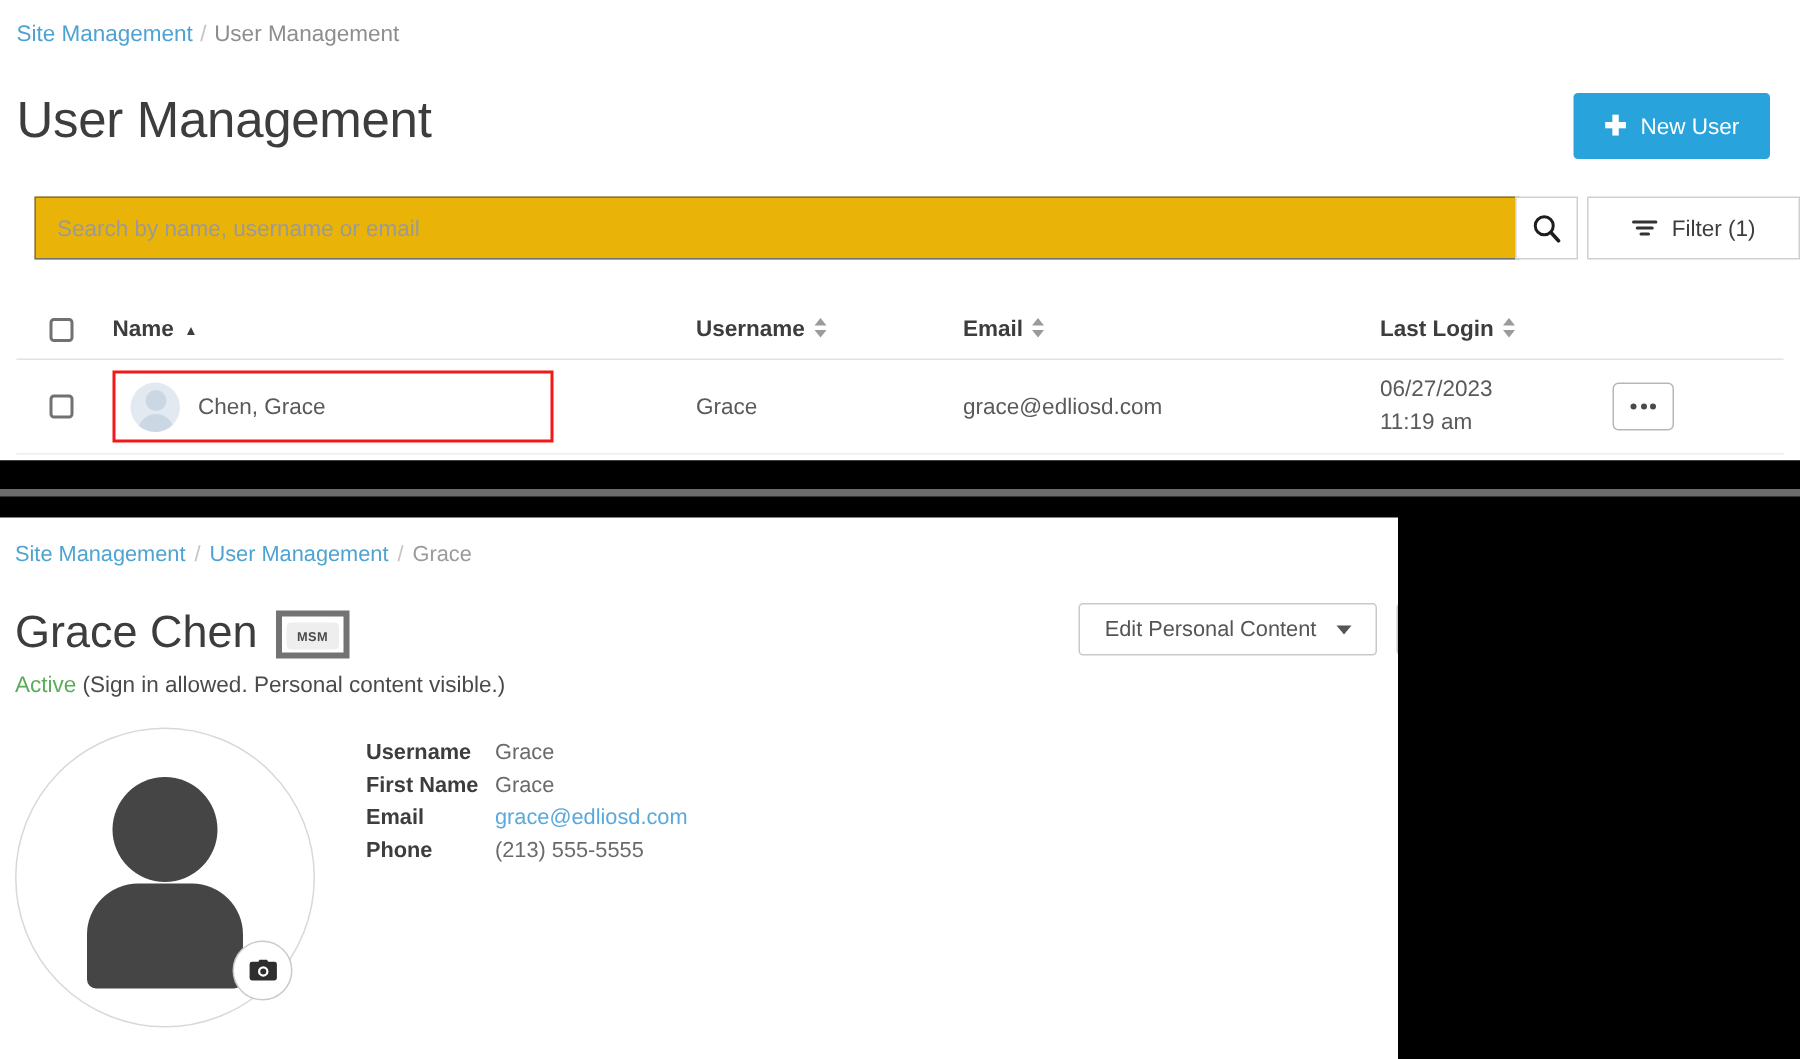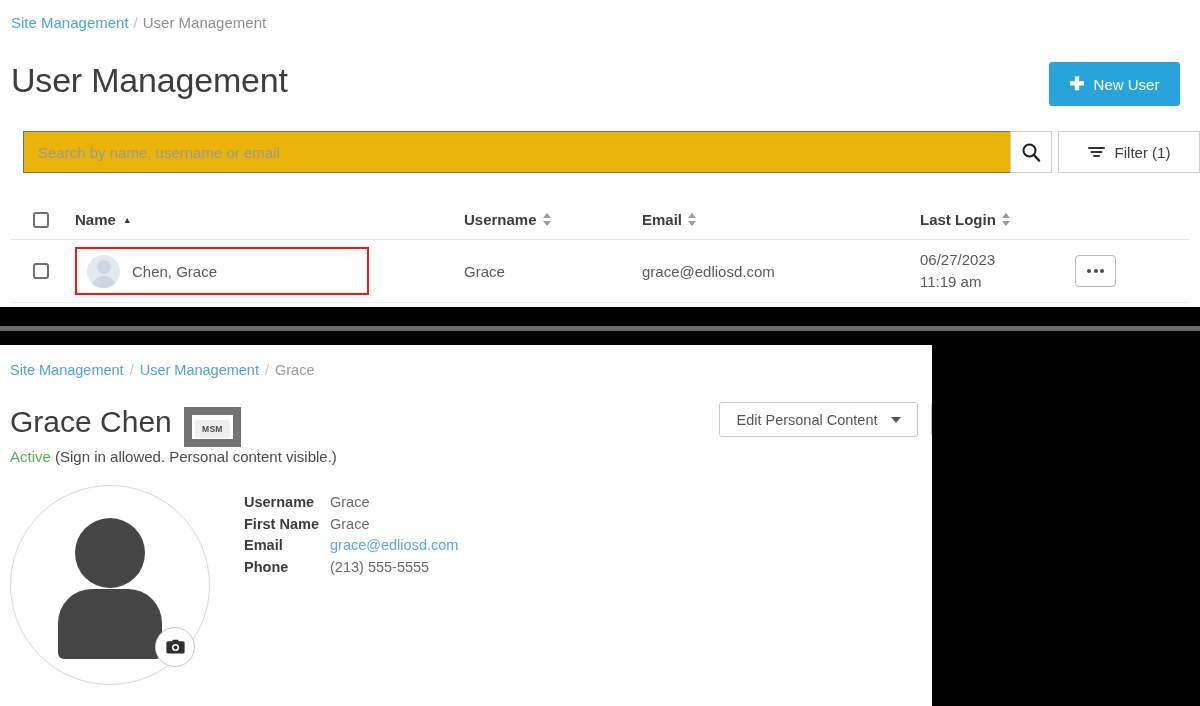--- a/index.html
+++ b/index.html
@@ -145,21 +145,21 @@
   .bc2 .crumb-link { color:#4fa3d1; text-decoration:none; }
   .bc2 .crumb-sep { color:#c4c4c4; margin:0 6px; }
   .bc2 .crumb-current { color:#9b9b9b; }
 
   .detail-name{
     position:absolute; left:10px; top:60px;
     font-size:30px; font-weight:400; color:#3d3d3d;
   }
   .msm-wrap{
     position:absolute; left:184px; top:62px;
-    border:8px solid #737373; padding:3px;
+    border:4px solid #737373; padding:3px;
   }
   .msm-badge{
     background:#eeeeee; border-radius:3px; padding:4px 7px;
     font-size:8.5px; font-weight:700; color:#4a4a4a; letter-spacing:0.3px;
   }
   .status-line{
     position:absolute; left:10px; top:103px; font-size:15px; color:#4a4a4a;
   }
   .status-line .status-active{ color:#5aae5a; }
 

